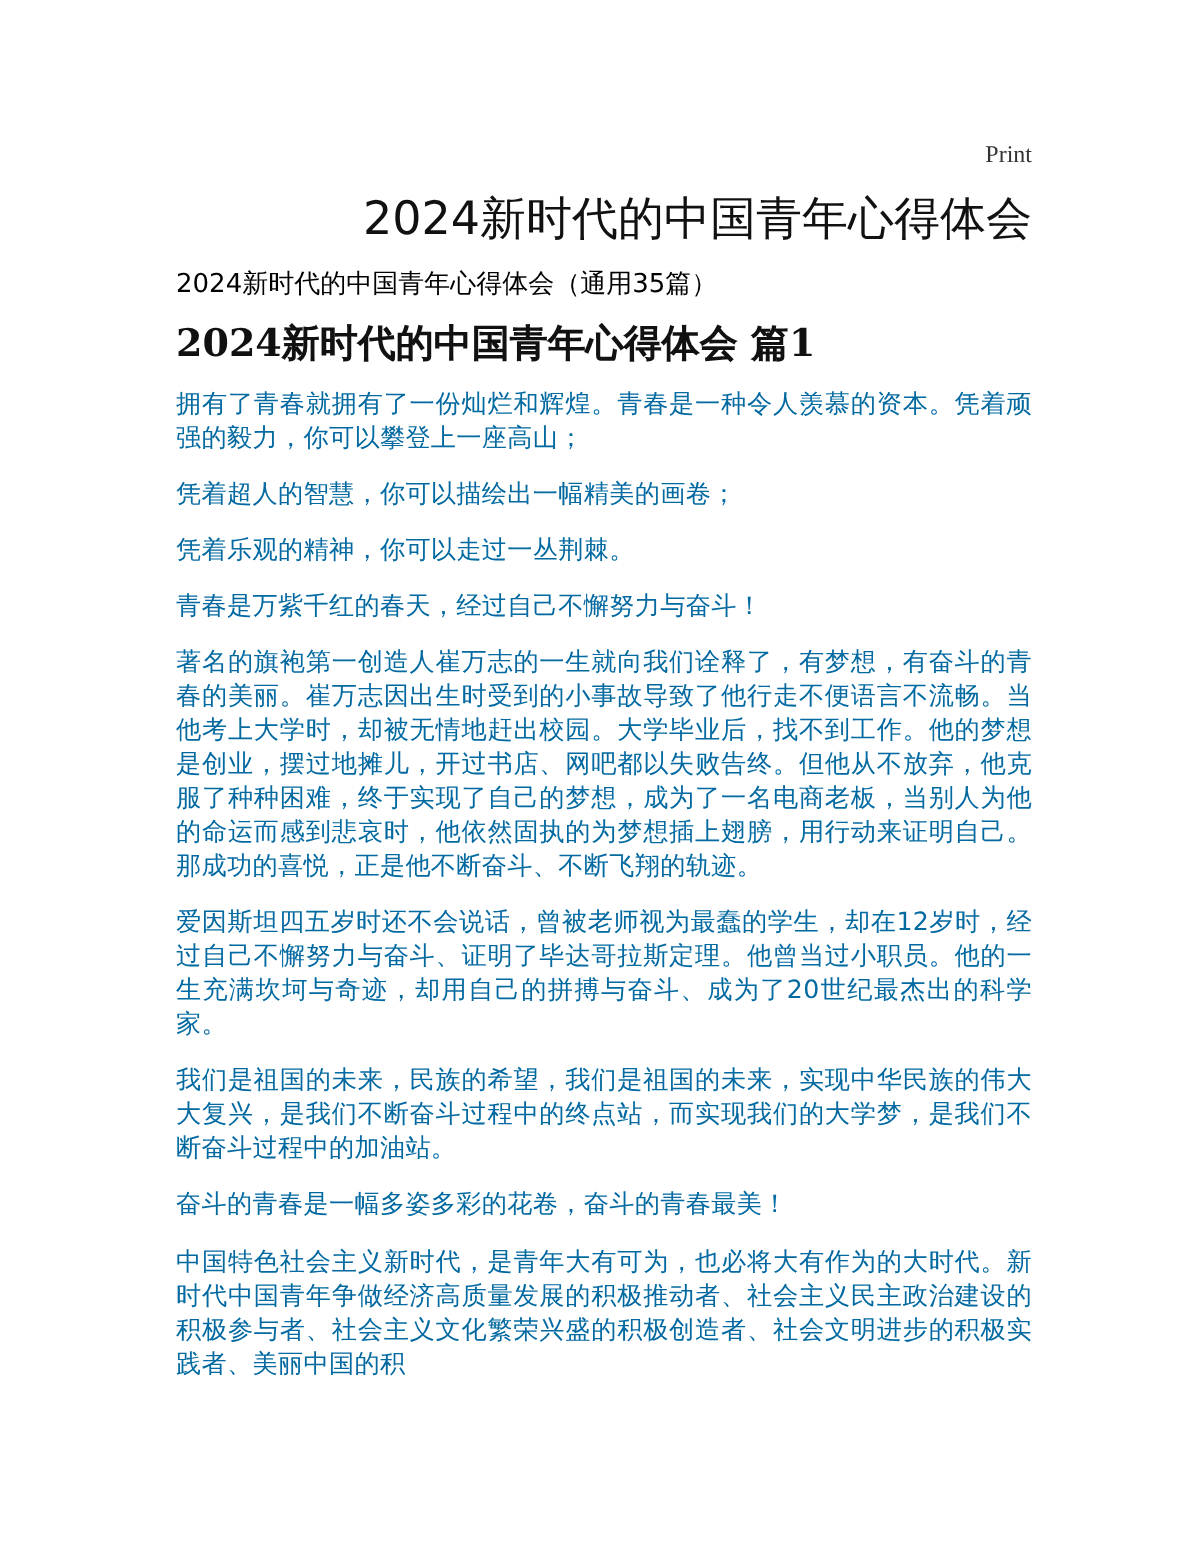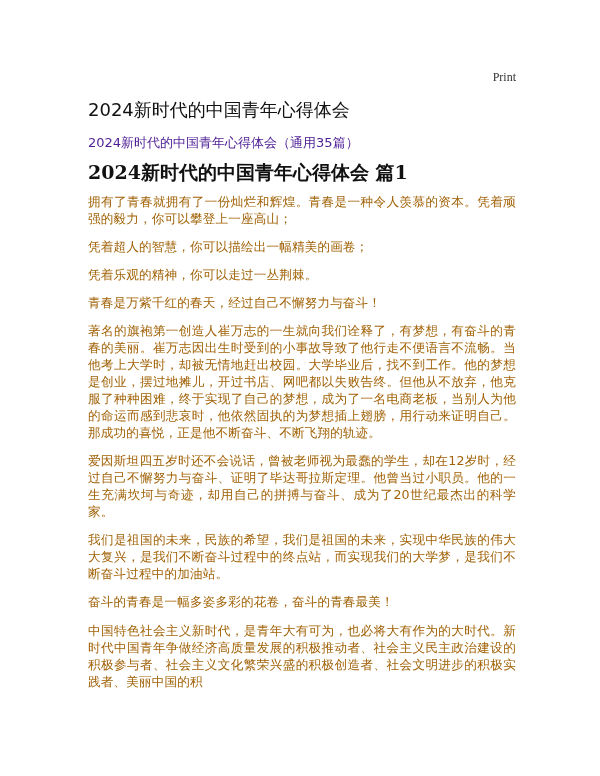--- a/index.html
+++ b/index.html
@@ -7,29 +7,29 @@
     width: 600px; height: 776px; overflow: hidden; position: relative;
     font-family: "DejaVu Sans", "Liberation Sans", sans-serif;
     color: #222;
   }
   .page { position: absolute; left: 88px; top: 70px; width: 428px; }
   .print {
     font-family: "Liberation Serif", "DejaVu Serif", serif;
     font-size: 12px; color: #333; height: 20px; line-height: 14px; text-align: right;
   }
   .title {
-    text-align: left; font-size: 18px; font-weight: normal; color: #111;
+    text-align: right; font-size: 23px; font-weight: normal; color: #111;
     margin: 8px 0 0 0; line-height: 24px;
   }
-  .subtitle { font-size: 13px; margin: 12px 0 0 0; line-height: 17px; color: #4c1d95; }
+  .subtitle { font-size: 13px; margin: 12px 0 0 0; line-height: 17px; color: #000000; }
   .section-heading {
     font-family: "DejaVu Serif", "Liberation Serif", serif;
     font-size: 19px; font-weight: bold; margin: 13px 0 0 0; line-height: 17px; color: #111;
   }
-  .para { font-size: 12.6px; line-height: 17px; margin: 11px 0 0 0; text-align: justify; color: #a16207; letter-spacing: 0.15px; }
+  .para { font-size: 12.6px; line-height: 17px; margin: 11px 0 0 0; text-align: justify; color: #0369a1; letter-spacing: 0.15px; }
   .para.first { margin-top: 12px; }
 </style>
 </head>
 <body>
 
 <div class="page">
   <div class="print">Print</div>
   <h1 class="title">2024新时代的中国青年心得体会</h1>
   <p class="subtitle">2024新时代的中国青年心得体会（通用35篇）</p>
 

